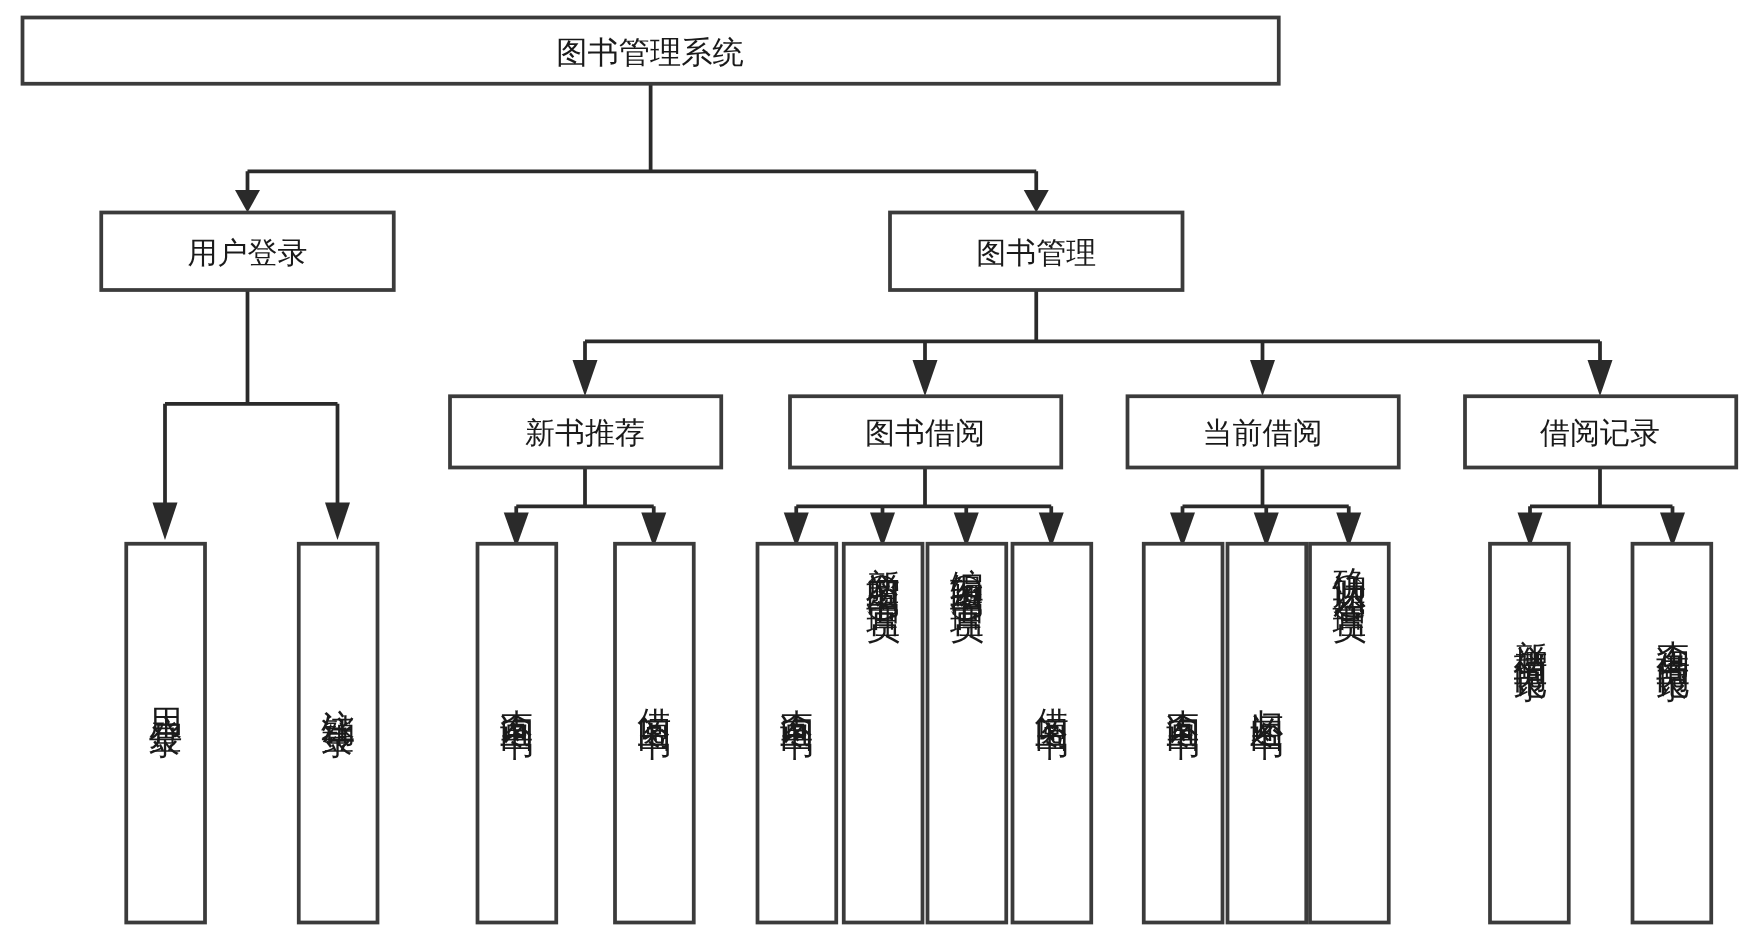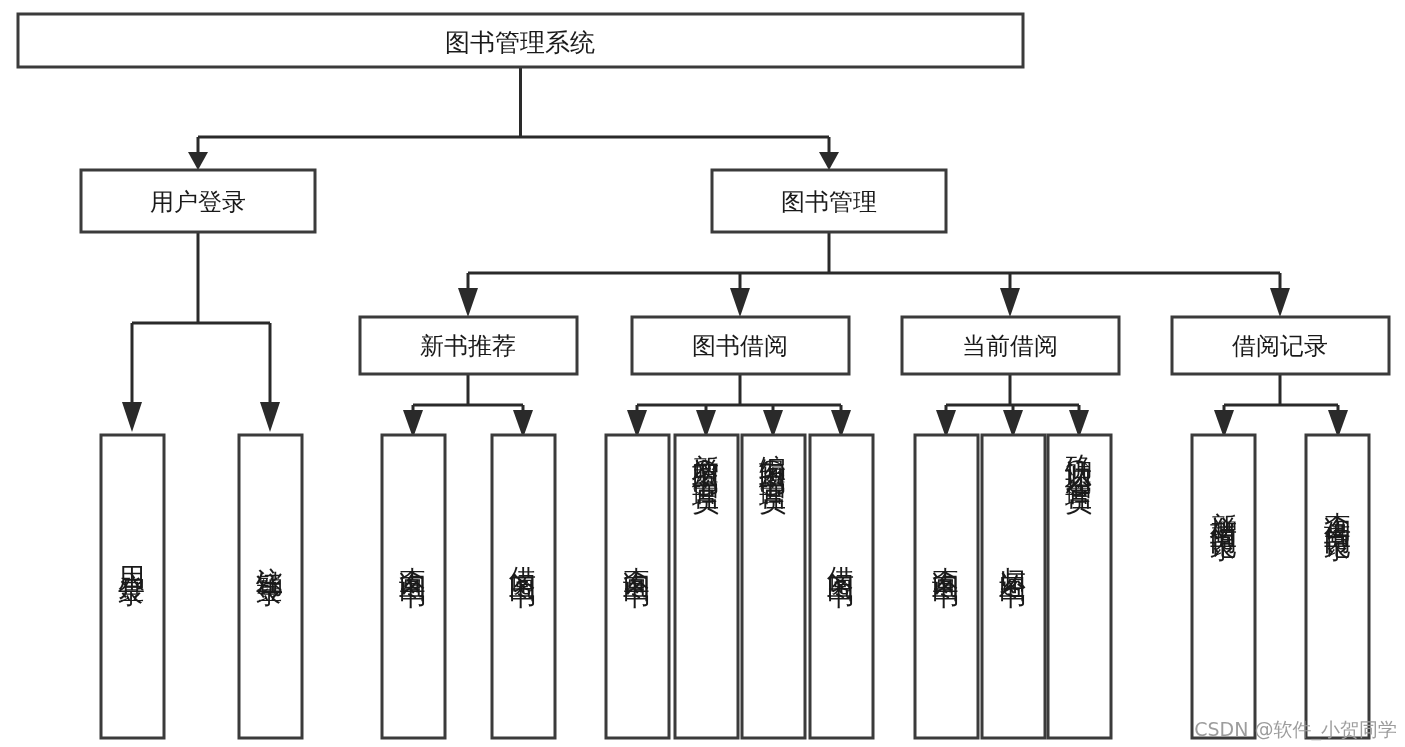--- a/index.html
+++ b/index.html
@@ -230,15 +230,14 @@
       <text class="node-label label-v" x="1224" y="505">新增借阅记录</text>
     </g>
 
     <g>
       <rect class="node-rect" x="1306" y="435" width="63" height="303"></rect>
       <text class="node-label label-v" x="1338" y="505">查询借阅记录</text>
     </g>
 
   </svg>
 
-  <div class="watermark">CSDN @软件_小贺同学</div>
 
 </div>
 
 </body></html>

